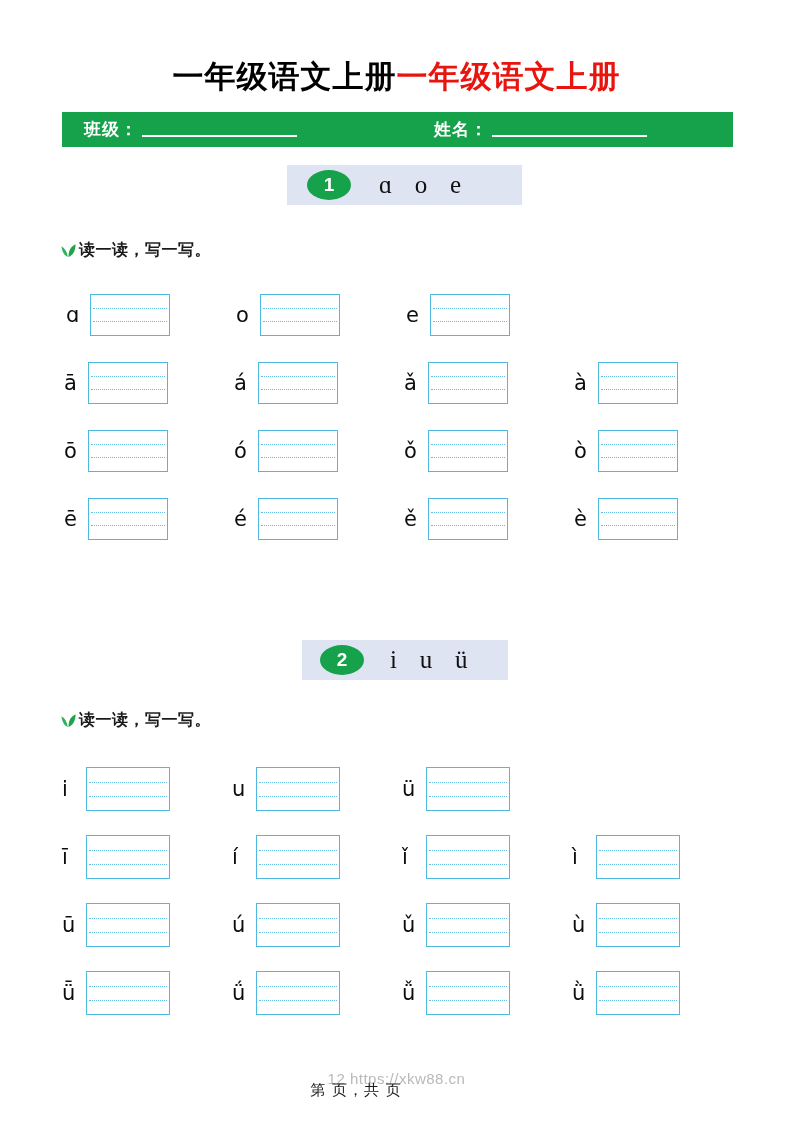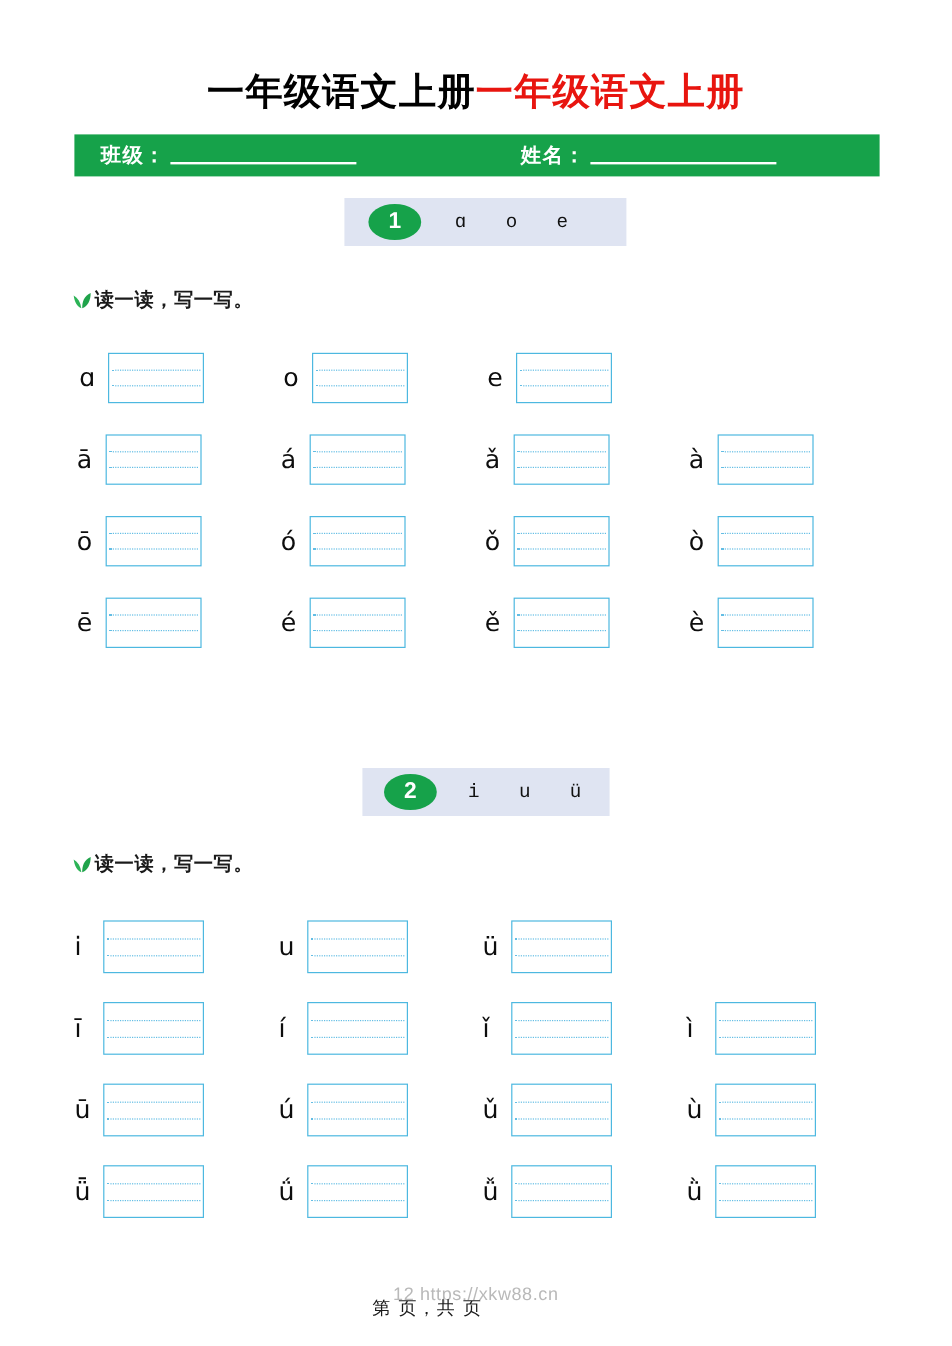--- a/index.html
+++ b/index.html
@@ -84,22 +84,22 @@
     background: #16a24a;
     color: #ffffff;
     font-size: 19px;
     font-weight: bold;
     display: flex;
     align-items: center;
     justify-content: center;
     flex: 0 0 auto;
   }
   .sec-letters {
-    font-family: Liberation Mono, monospace;
-    font-size: 16px;
+    font-family: Liberation Serif, serif;
+    font-size: 25px;
     color: #111111;
     letter-spacing: 1px;
     white-space: pre;
   }
 
   
   .instr {
     position: absolute;
     left: 60px;
     display: flex;

